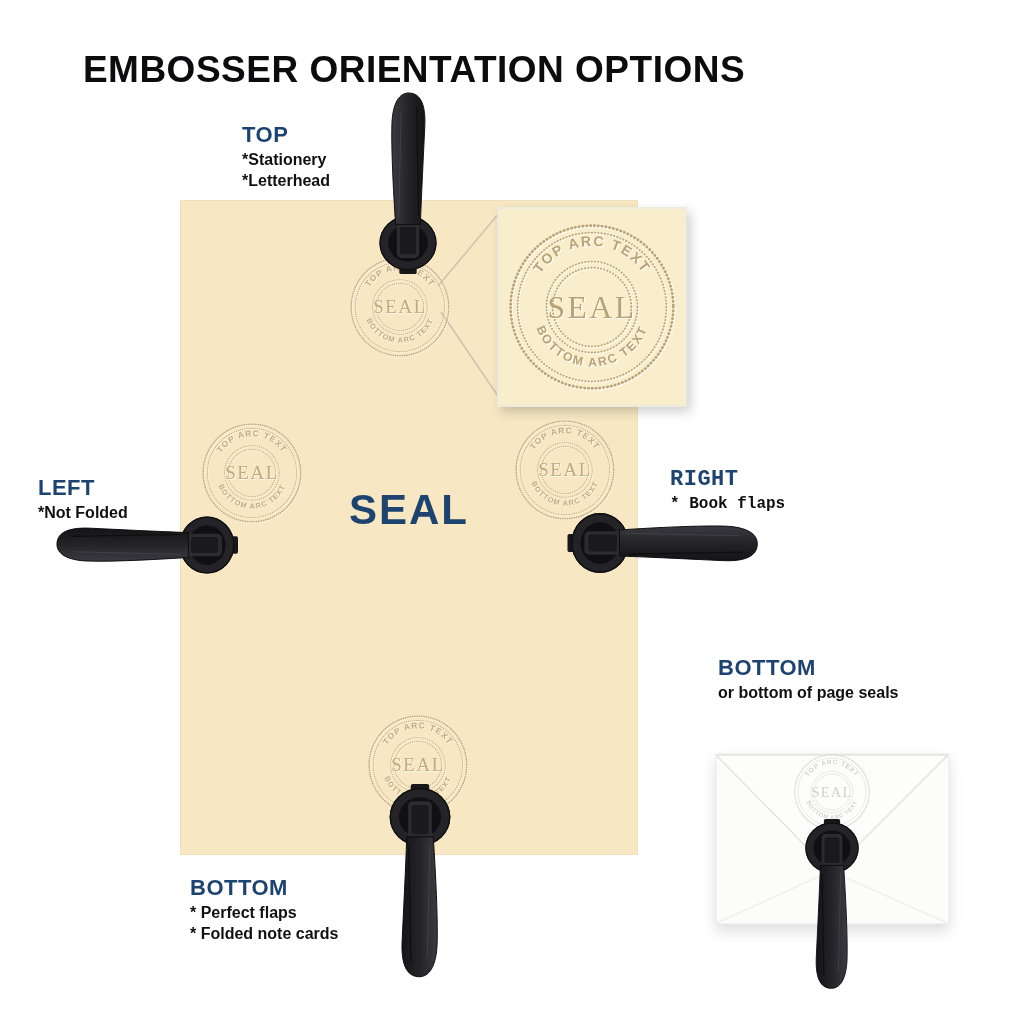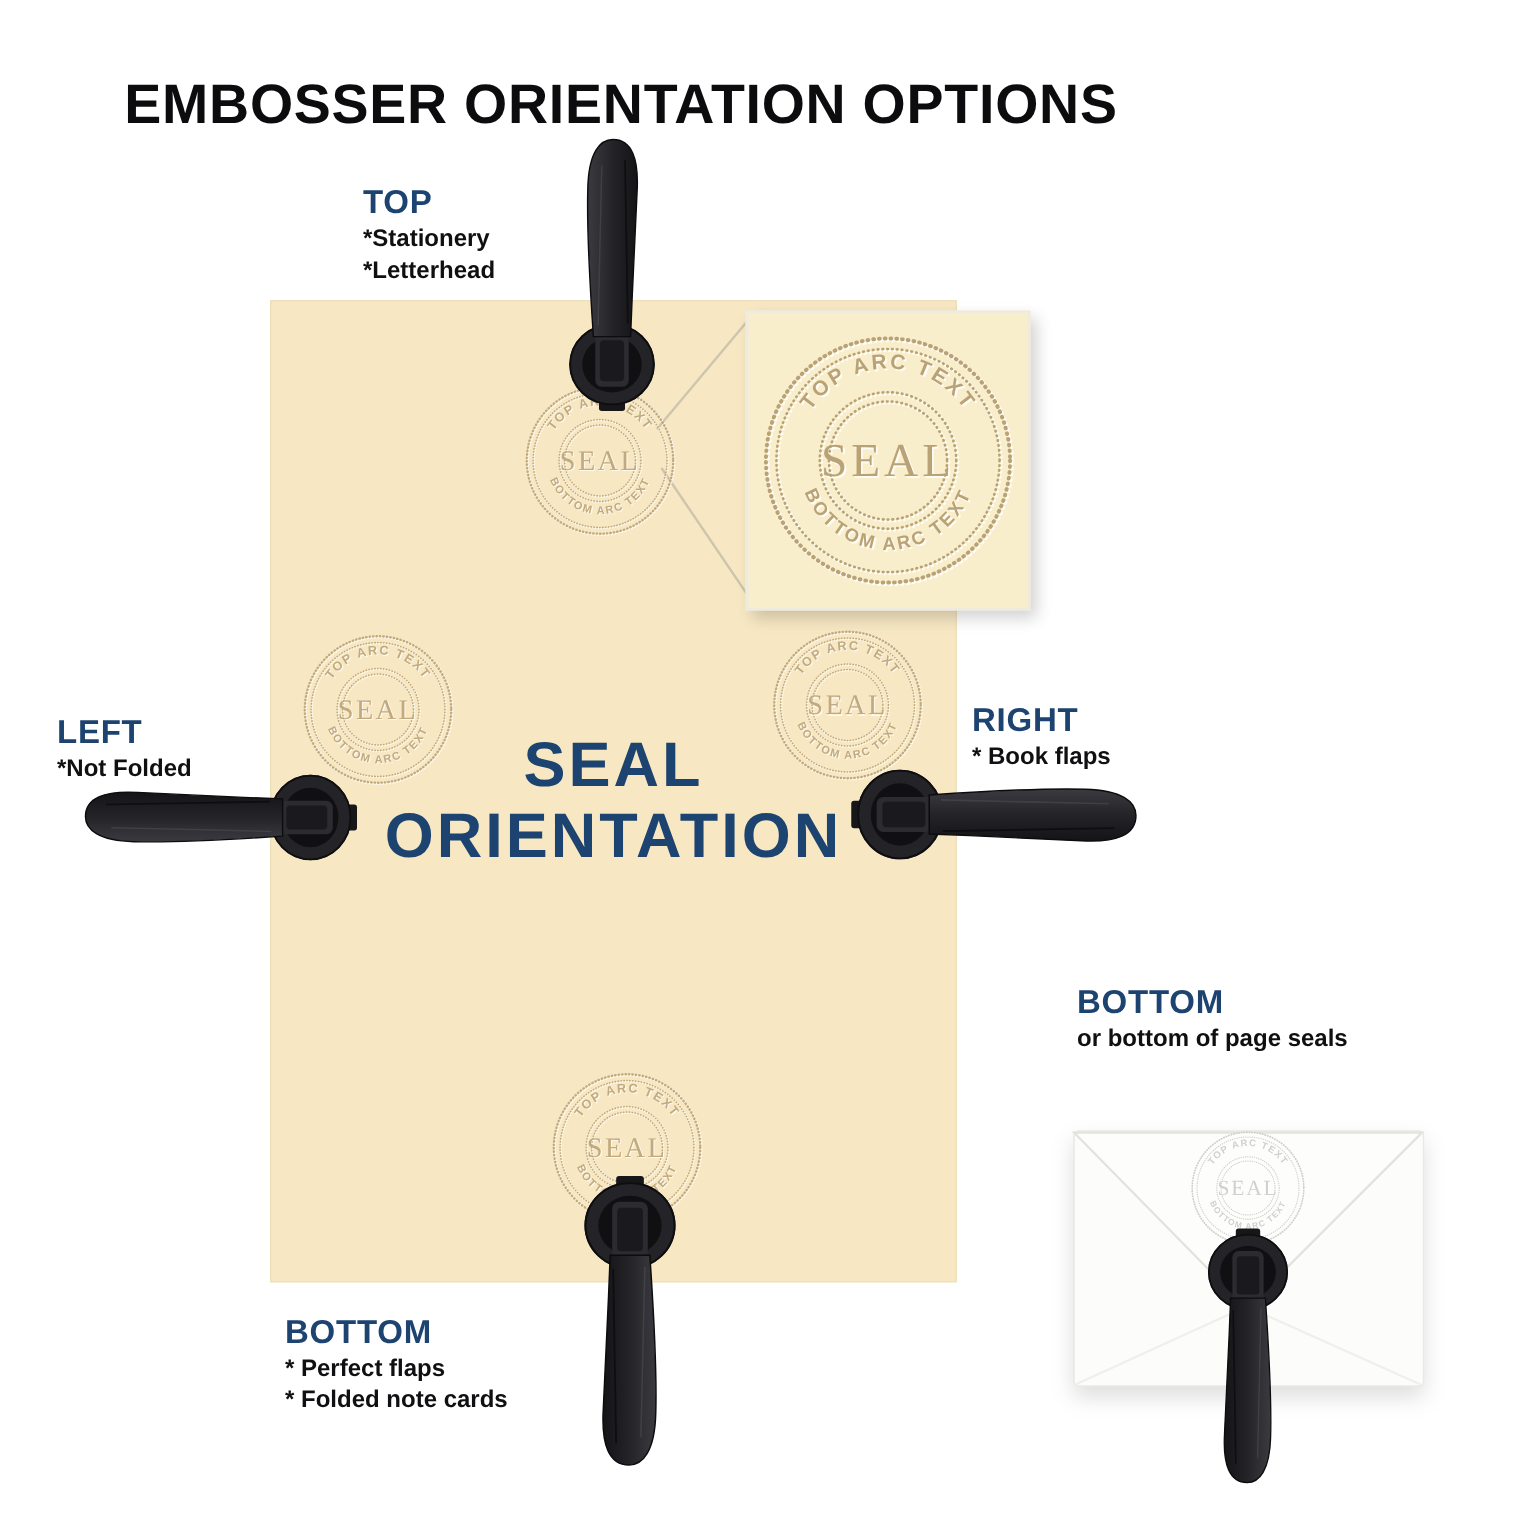--- a/index.html
+++ b/index.html
@@ -102,35 +102,34 @@
   <use href="#embosser" transform="translate(207,545) rotate(-90) scale(0.62) translate(-60,-248)"></use>
   <use href="#embosser" transform="translate(600,543) rotate(90) scale(0.65) translate(-60,-248)"></use>
   <use href="#embosser" transform="translate(420,817) rotate(180) scale(0.66) translate(-60,-248)"></use>
   <use href="#embosser" transform="translate(832,848) rotate(180) scale(0.58) translate(-60,-248)"></use>
 </svg>
 
 <h1 class="title">EMBOSSER ORIENTATION OPTIONS</h1>
 
 <div class="center-label">
   <div>SEAL</div>
-  <div>ORIENTATION</div>
 </div>
 
 <div class="note" style="left:242px;top:122px;">
   <h2>TOP</h2>
   <div>*Stationery</div>
   <div>*Letterhead</div>
 </div>
 
 <div class="note" style="left:38px;top:475px;">
   <h2>LEFT</h2>
   <div>*Not Folded</div>
 </div>
 
-<div class="note" style="left:648px;top:467px;">
+<div class="note" style="left:670px;top:467px;font-family:Liberation Mono, monospace;">
   <h2>RIGHT</h2>
   <div>* Book flaps</div>
 </div>
 
 <div class="note" style="left:190px;top:875px;">
   <h2>BOTTOM</h2>
   <div>* Perfect flaps</div>
   <div>* Folded note cards</div>
 </div>
 

